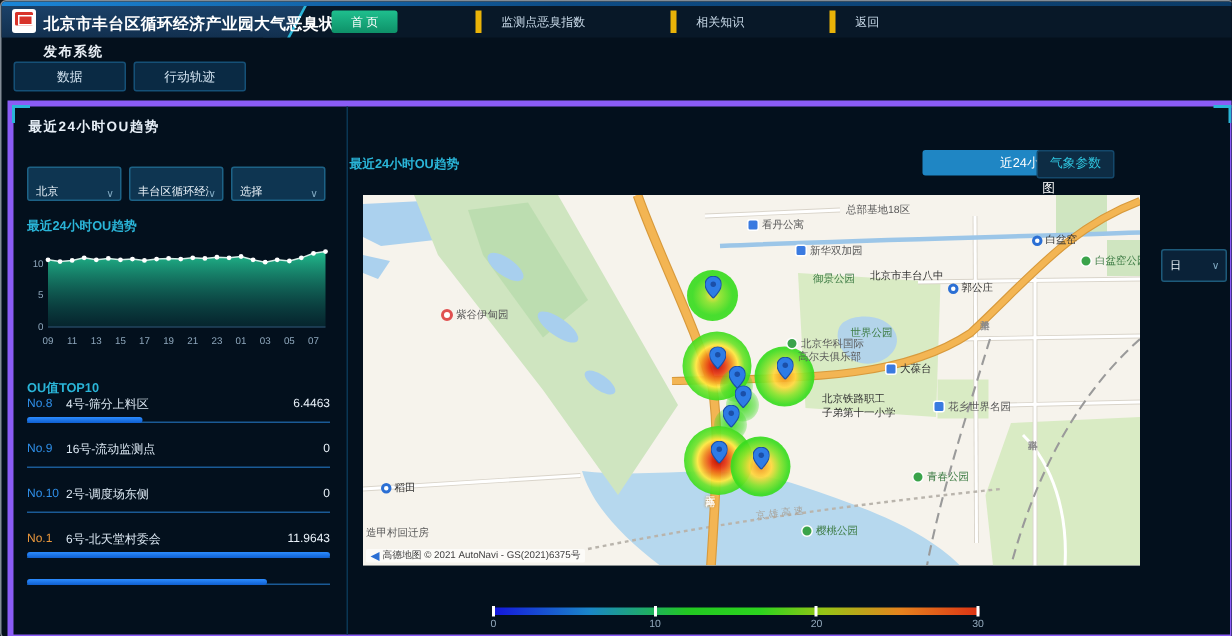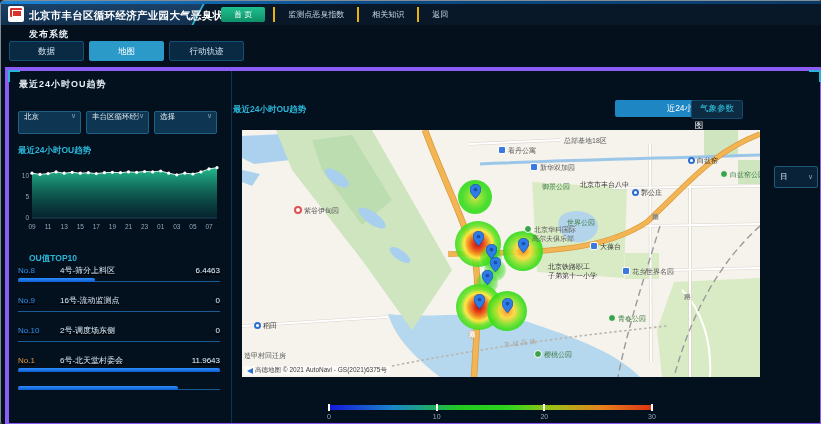--- a/index.html
+++ b/index.html
@@ -10,49 +10,49 @@
   .header{position:absolute;left:0;top:3px;width:100%;height:21px;background:#081828;}
   .title-plate{position:absolute;left:0;top:0;width:186px;height:21px;background:linear-gradient(180deg,#1b4168,#12304f);}
   .title-tail{position:absolute;left:180px;top:0;width:16px;height:21px;background:linear-gradient(180deg,#1b4168,#12304f);
               transform:skewX(-28deg);border-right:2px solid #2ab5d8;}
   .logo{position:absolute;left:7px;top:2px;width:16px;height:16px;background:#fff;border-radius:2px;z-index:3;}
   .logo::before{content:'';position:absolute;left:2px;top:2px;width:12px;height:9px;background:#d8332a;border-radius:1px;}
   .logo::after{content:'';position:absolute;left:4px;top:4px;width:8px;height:5px;border:1px solid #fff;}
   .app-title{position:absolute;left:28px;top:5px;font-size:10.5px;font-weight:bold;color:#fff;letter-spacing:.3px;z-index:3;white-space:nowrap;}
   .nav{position:absolute;left:220px;top:0;height:21px;display:flex;align-items:center;z-index:3;}
   .nav-item{color:#c8d9e8;font-size:8px;padding:2px 13px;cursor:pointer;white-space:nowrap;}
-  .nav-item + .nav-item{border-left:2px solid #eab308;}
+  .nav-item + .nav-item{border-left:4px solid #eab308;margin-left:44px;}
   .nav-item.active{background:linear-gradient(180deg,#1fbf8e,#0e9168);color:#fff;border-radius:2px;margin-right:8px;border-left:none;}
   
   .publish-label{position:absolute;left:28px;top:27px;font-size:9px;font-weight:bold;color:#e8eef4;letter-spacing:1px;text-align:right;}
   .tabs{position:absolute;left:8px;top:40px;display:flex;gap:5px;}
   .tab{width:73px;height:18px;line-height:18px;text-align:center;font-size:8.5px;color:#cfe0ee;background:#0a2a44;
        border:1px solid #155077;border-radius:2px;cursor:pointer;}
   .tab.active{background:#2b9ac8;border-color:#2b9ac8;color:#fff;}
   
   .main-panel{position:absolute;left:4px;top:66px;width:811px;height:352px;border:4px solid #8b5cf6;background:#03101d;}
   .main-panel::before{content:'';position:absolute;left:-1px;top:-1px;width:10px;height:10px;border-left:2px solid #2ab5d8;border-top:2px solid #2ab5d8;}
   .main-panel::after{content:'';position:absolute;right:-1px;top:-1px;width:10px;height:10px;border-right:2px solid #2ab5d8;border-top:2px solid #2ab5d8;}
   .panel-title{position:absolute;left:10px;top:7px;font-size:9px;color:#e6eef6;font-weight:bold;letter-spacing:1px;}
   .divider-v{position:absolute;left:222px;top:0;width:1px;height:352px;background:#0a3654;}
   
   .filters{position:absolute;left:9px;top:40px;display:flex;gap:5px;}
   .dropdown{position:relative;width:61px;height:21px;background:#0e3551;border:1px solid #1d6286;border-radius:2px;
-            display:flex;align-items:flex-start;cursor:pointer;}
+            display:flex;align-items:flex-end;cursor:pointer;}
   .dd-val{flex:1;font-size:7.5px;color:#e8f1f8;padding-left:5px;white-space:nowrap;overflow:hidden;}
   .dd-chev{font-size:7px;color:#7fa8c0;padding-right:4px;}
   .sub-title{position:absolute;left:9px;top:74px;font-size:8.5px;font-weight:bold;color:#2ab5d8;}
   .chart{position:absolute;left:7px;top:83px;width:206px;height:78px;}
-  .top-title{position:absolute;left:20px;top:182px;font-size:8.5px;font-weight:bold;color:#2ab5d8;}
+  .top-title{position:absolute;left:9px;top:182px;font-size:8.5px;font-weight:bold;color:#2ab5d8;}
   .top-list{position:absolute;left:9px;top:193px;width:202px;}
   .top-item{position:relative;height:30px;cursor:pointer;}
-  .ti-row{display:flex;align-items:center;font-size:8px;height:12px;text-decoration:underline;}
+  .ti-row{display:flex;align-items:flex-start;font-size:8px;height:12px;}
   .ti-rank{color:#2f8fe8;width:26px;flex:none;}
   .ti-rank.hot{color:#e8963c;}
-  .ti-name{color:#dbe7f2;flex:1;white-space:nowrap;overflow:hidden;margin-left:16px;}
+  .ti-name{color:#dbe7f2;flex:1;white-space:nowrap;overflow:hidden;}
   .ti-val{color:#eaf2fa;}
   .ti-bar{position:relative;height:6px;margin-top:2px;}
   .ti-track{position:absolute;left:0;top:3px;width:100%;height:1px;background:#1a5a96;}
   .ti-fill{position:absolute;left:0;top:0;height:4px;background:linear-gradient(180deg,#2c8cff,#0f5fd0);border-radius:2px;}
   
   .map-title{position:absolute;left:224px;top:33px;font-size:8.5px;font-weight:bold;color:#2ab5d8;}
   .map-btn{position:absolute;top:29px;height:17px;line-height:17px;text-align:center;font-size:8.5px;border-radius:2px;cursor:pointer;}
   .map-btn.primary{left:606px;width:72px;background:#1f86c4;color:#fff;padding-left:48px;}
   .map-btn.ghost{left:682px;width:50px;background:#0d2c44;color:#2fc3dd;border:1px solid #14486b;line-height:15px;}
   .map{position:absolute;left:233px;top:59px;width:518px;height:247px;background:#f6f3ec;overflow:hidden;cursor:grab;}
@@ -102,21 +102,20 @@
         <div class="nav-item active">首 页</div>
         <div class="nav-item">监测点恶臭指数</div>
         <div class="nav-item">相关知识</div>
         <div class="nav-item">返回</div>
       </div>
   </div>
 
   <div class="publish-label">发布系统</div>
   <div class="tabs" id="tabs">
       <div class="tab">数据</div>
-      <div class="tab active">地图</div>
       <div class="tab">行动轨迹</div>
     </div>
 
   <div class="main-panel">
     <div class="panel-title">最近24小时OU趋势</div>
     <div class="divider-v"></div>
 
     <div class="filters" id="filters">
         <div class="dropdown">
           <span class="dd-val">北京</span>

